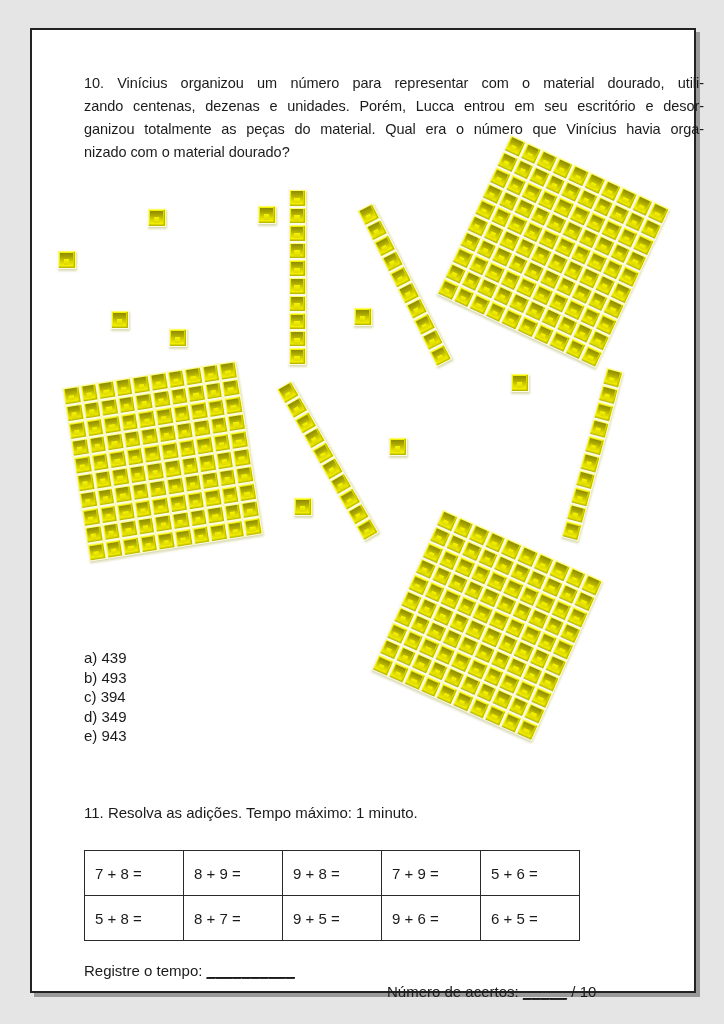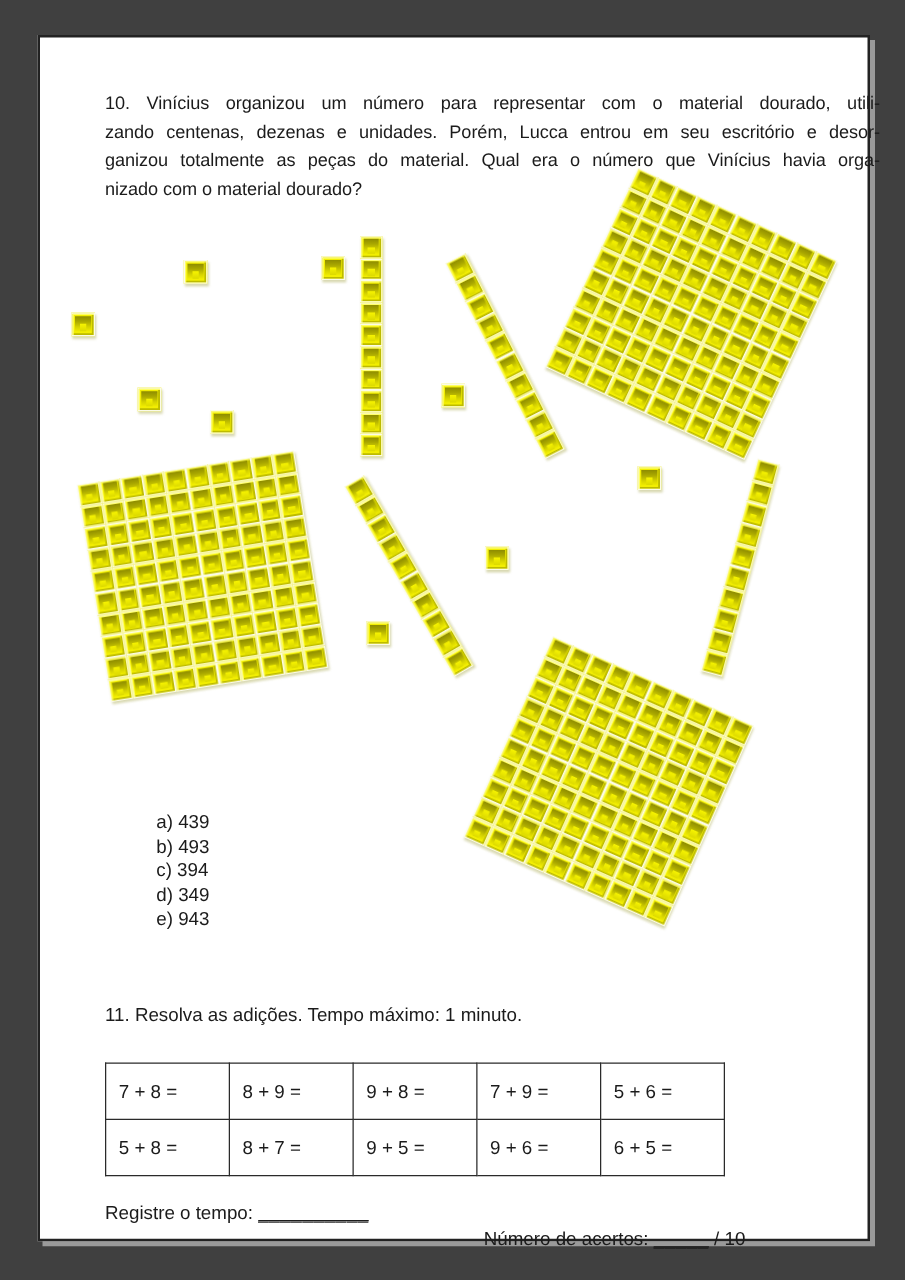--- a/index.html
+++ b/index.html
@@ -1,33 +1,33 @@
 <!DOCTYPE html>
 <html><head>
 <meta charset="utf-8">
 <style>
   html,body{margin:0;padding:0;background:#ffffff;}
   .page{
-    position:relative; width:724px; height:1024px; background:#404040;
+    position:relative; width:724px; height:1024px; background:#e5e5e5;
     font-family:"Liberation Sans", sans-serif; color:#1b1b1b; overflow:hidden;
   }
   .frame{
     position:absolute; left:30px; top:28px; width:662px; height:961px;
     border:2px solid #222222; background:#ffffff;
     box-shadow:4px 4px 0 0 #9a9a9a;
   }
   
   .q10{
     position:absolute; left:52px; top:42px; width:620px;
     font-size:14.5px; line-height:23px; letter-spacing:-0.05px;
   }
   .pline{ text-align:justify; text-align-last:justify; white-space:normal; }
   .pline.last{ text-align-last:left; }
   
-  .options{ position:absolute; left:52px; top:618px; font-size:15px; line-height:19.5px;margin-left:41px; }
+  .options{ position:absolute; left:52px; top:618px; font-size:15px; line-height:19.5px; }
   
   .board{ position:absolute; left:0; top:0; width:724px; height:1024px; pointer-events:none; }
   .piece{ position:absolute; transform-origin:center center;
           filter:drop-shadow(1px 2px 1px rgba(130,130,0,0.30)); }
   .grid100{ display:grid; grid-template-columns:repeat(10,17.6px); grid-auto-rows:17.6px; }
   .rod10{ display:grid; grid-template-columns:17.6px; grid-auto-rows:17.6px; }
   .cube{
     position:relative; box-sizing:border-box; width:100%; height:100%;
     background:#f2ee02; border:0.5px solid #fbfbe8;
     box-shadow:inset 1px 1px 0 rgba(255,255,110,0.95), inset -1.5px -1.5px 0 #bdbb00;

